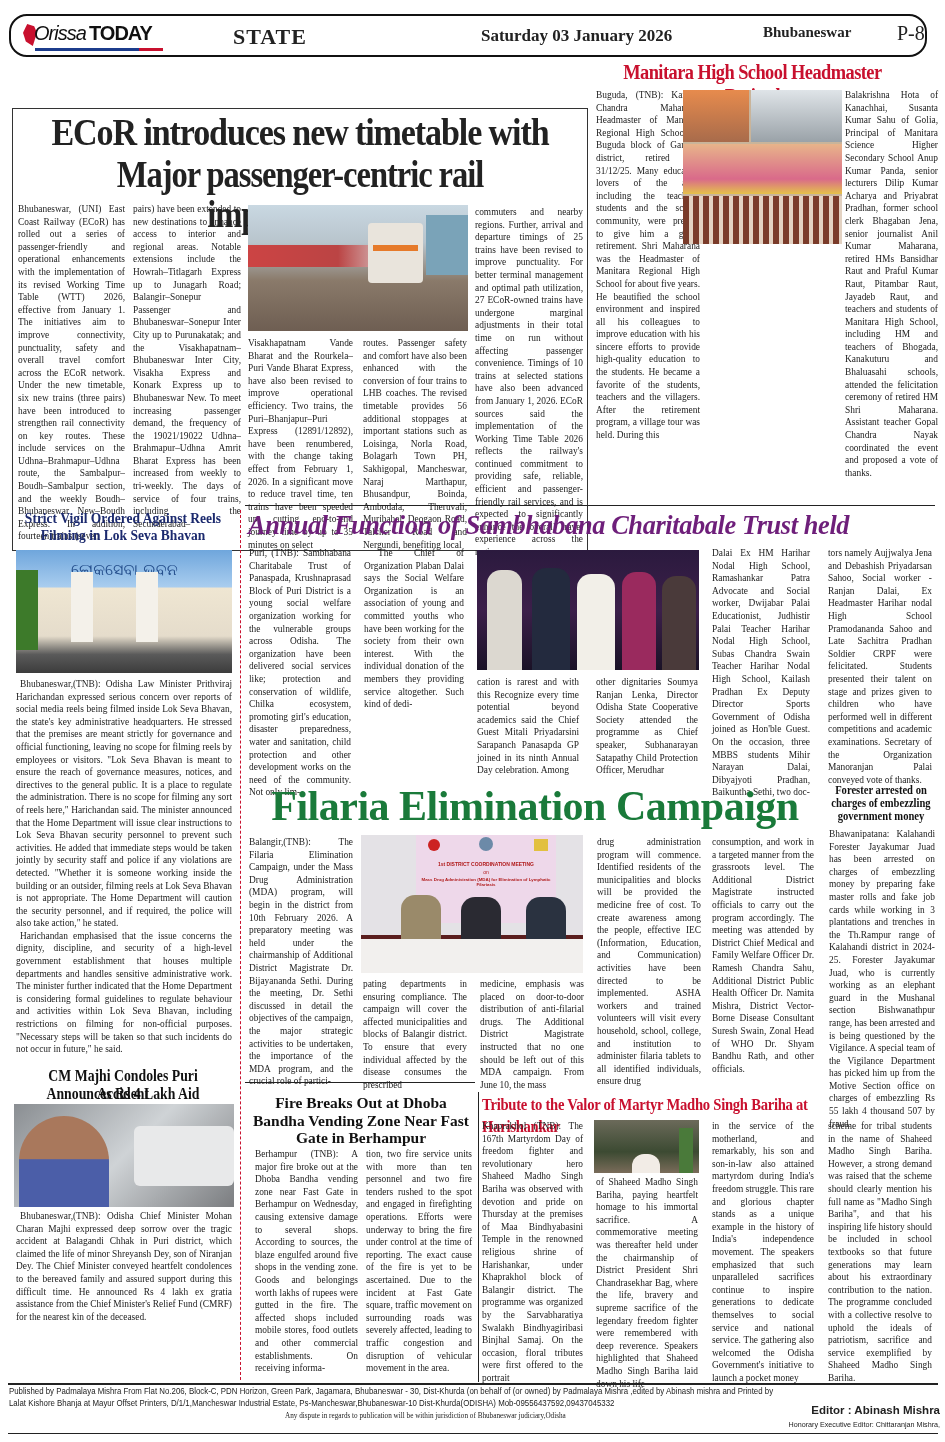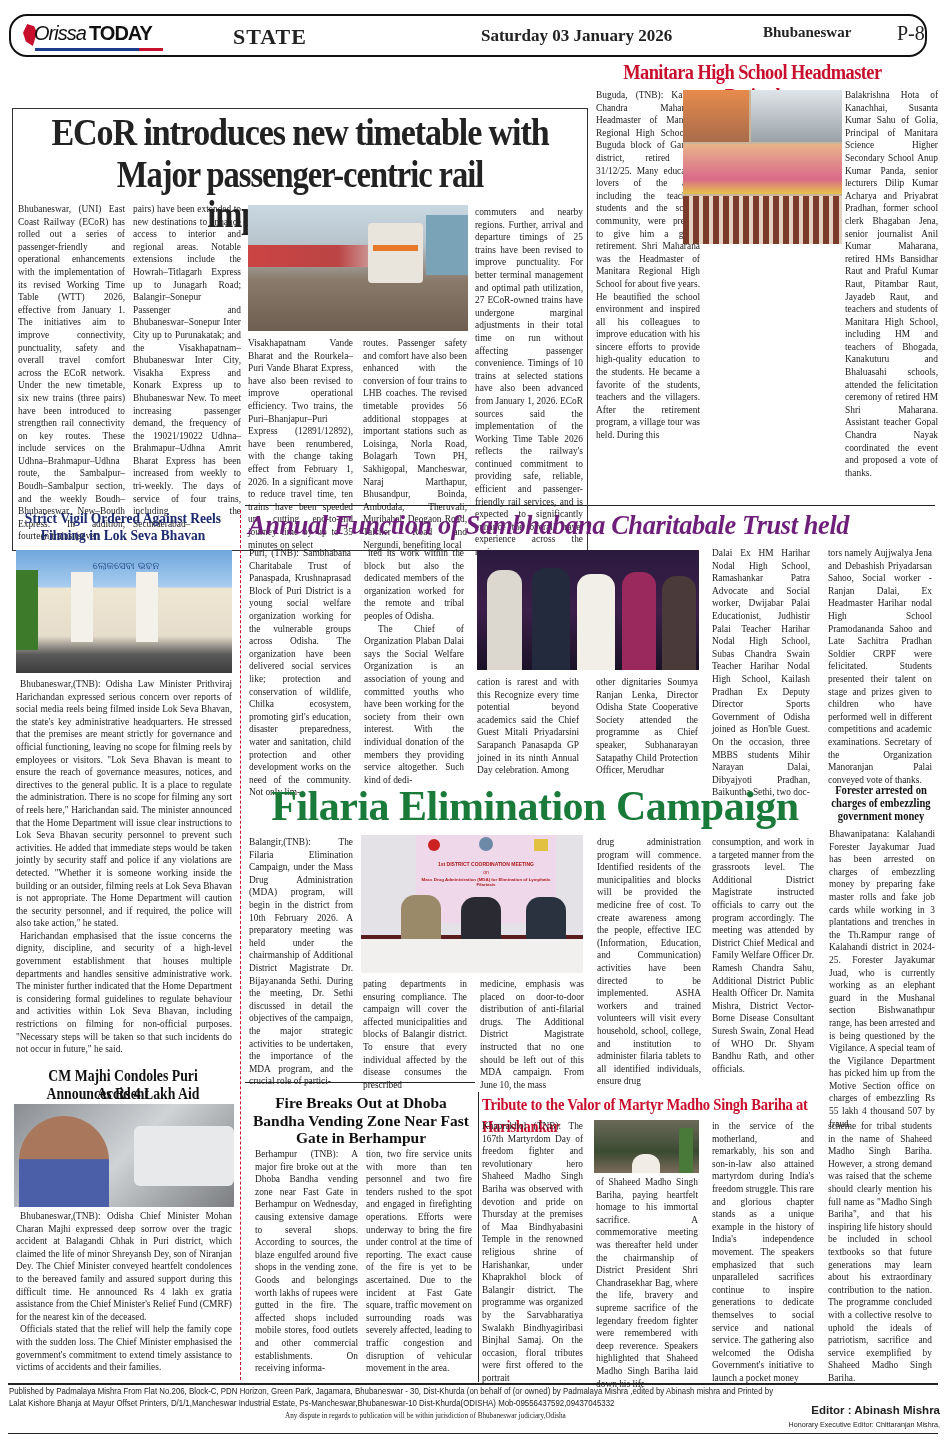--- a/index.html
+++ b/index.html
@@ -71,45 +71,43 @@
   <div style="position:absolute; left:0; top:106px; width:159px; height:48px; background:repeating-linear-gradient(90deg,#7a3b2a 0 6px,#e3d2c2 6px 10px);"></div>
 </div>
 <div class="abs txt" style="left:845px; top:89px; width:93px;">Balakrishna Hota of Kanachhai, Susanta Kumar Sahu of Golia, Principal of Manitara Science Higher Secondary School Anup Kumar Panda, senior lecturers Dilip Kumar Acharya and Priyabrat Pradhan, former school clerk Bhagaban Jena, senior journalist Anil Kumar Maharana, retired HMs Bansidhar Raut and Praful Kumar Raut, Pitambar Raut, Jayadeb Raut, and teachers and students of Manitara High School, including HM and teachers of Bhogada, Kanakuturu and Bhaluasahi schools, attended the felicitation ceremony of retired HM Shri Maharana. Assistant teacher Gopal Chandra Nayak coordinated the event and proposed a vote of thanks.</div>
 
 <div class="hr" style="left:245px; top:505px; width:690px; height:1px;"></div>
 <div class="vdash" style="left:240px; top:510px; height:870px;"></div>
 
 <h3 class="abs" style="left:8px; top:510px; width:230px; font-size:15px; line-height:17px; color:#1c2a6e; transform:scaleX(0.9);">Strict Vigil Ordered Against Reels</h3>
 <h3 class="abs" style="left:8px; top:527px; width:230px; font-size:15px; line-height:17px; color:#1c2a6e; transform:scaleX(0.9);">Filming in Lok Seva Bhavan</h3>
 <div class="photo" style="left:16px; top:550px; width:216px; height:123px; background:linear-gradient(180deg,#6fa6dc 0%,#a9cdef 30%,#efe6d2 31%,#e5dccb 70%,#5a5a5a 85%,#3c3c3c 100%);">
-  <div style="position:absolute; left:55px; top:10px; width:110px; text-align:center; font-family:'DejaVu Sans',sans-serif; font-size:10px; color:#244e8c;">ଲୋକସେବା ଭବନ</div>
+  <div style="position:absolute; left:55px; top:10px; width:110px; font-family:'DejaVu Sans',sans-serif; font-size:16px; color:#244e8c;">ଲୋକସେବା ଭବନ</div>
   <div style="position:absolute; left:0; top:20px; width:22px; height:80px; background:#3d7a2a;"></div>
   <div style="position:absolute; left:55px; top:22px; width:22px; height:70px; background:#f4f1ea;"></div>
   <div style="position:absolute; left:120px; top:22px; width:22px; height:70px; background:#f4f1ea;"></div>
 </div>
 <div class="abs txt" style="left:16px; top:678px; width:216px;">
   <p>Bhubaneswar,(TNB): Odisha Law Minister Prithviraj Harichandan expressed serious concern over reports of social media reels being filmed inside Lok Seva Bhavan, the state's key administrative headquarters. He stressed that the premises are meant strictly for governance and official functioning, leaving no scope for filming reels by employees or visitors. "Lok Seva Bhavan is meant to ensure the reach of governance measures, notices, and directives to the general public. It is a place to regulate the administration. There is no scope for filming any sort of reels here," Harichandan said. The minister announced that the Home Department will issue clear instructions to Lok Seva Bhavan security personnel to prevent such activities. He added that immediate steps would be taken jointly by security staff and police if any violations are detected. "Whether it is someone working inside the building or an outsider, filming reels at Lok Seva Bhavan is not appropriate. The Home Department will caution the security personnel, and if required, the police will also take action," he stated.</p>
   <p>Harichandan emphasised that the issue concerns the dignity, discipline, and security of a high-level government establishment that houses multiple departments and handles sensitive administrative work. The minister further indicated that the Home Department is considering formal guidelines to regulate behaviour and activities within Lok Seva Bhavan, including restrictions on filming for non-official purposes. "Necessary steps will be taken so that such incidents do not occur in future," he said.</p>
 </div>
 
 <h3 class="abs" style="left:8px; top:1067px; width:230px; font-size:16px; line-height:18px; color:#111; transform:scaleX(0.86);">CM Majhi Condoles Puri Accident</h3>
 <h3 class="abs" style="left:8px; top:1085px; width:230px; font-size:16px; line-height:18px; color:#111; transform:scaleX(0.86);">Announces Rs 4 Lakh Aid</h3>
 <div class="photo" style="left:14px; top:1104px; width:220px; height:103px; background:linear-gradient(135deg,#8a8e92 0%,#cfd3d6 50%,#7b7d80 100%);">
   <div style="position:absolute; left:5px; top:12px; width:90px; height:95px; border-radius:45px 45px 0 0; background:linear-gradient(180deg,#a9785c 0 45%,#4b5ea8 46%);"></div>
   <div style="position:absolute; left:120px; top:22px; width:100px; height:60px; background:#e8e9ea; border-radius:6px;"></div>
 </div>
 <div class="abs txt" style="left:16px; top:1210px; width:216px;">
   <p>Bhubaneswar,(TNB): Odisha Chief Minister Mohan Charan Majhi expressed deep sorrow over the tragic accident at Balagandi Chhak in Puri district, which claimed the life of minor Shreyansh Dey, son of Niranjan Dey. The Chief Minister conveyed heartfelt condolences to the bereaved family and assured support during this difficult time. He announced Rs 4 lakh ex gratia assistance from the Chief Minister's Relief Fund (CMRF) for the nearest kin of the deceased.</p>
-  <p>Officials stated that the relief will help the family cope with the sudden loss. The Chief Minister emphasised the government's commitment to extend timely assistance to victims of accidents and their families.</p>
 </div>
 
 <h2 class="abs" style="left:248px; top:508px; width:690px; font-size:28px; line-height:34px; font-style:italic; color:#6e1f7a; text-align:left; letter-spacing:-0.4px; transform:scaleX(0.94); transform-origin:left;">Annual Function of Sambhabana Charitabale Trust held</h2>
 <div class="abs txt" style="left:249px; top:547px; width:102px;">Puri, (TNB): Sambhabana Charitabale Trust of Panaspada, Krushnaprasad Block of Puri District is a young social welfare organization working for the vulnerable groups across Odisha. The organization have been delivered social services like; protection and conservation of wildlife, Chilka ecosystem, promoting girl's education, disaster preparedness, water and sanitation, child protection and other development works on the need of the community. Not only lim-</div>
 <div class="abs txt" style="left:364px; top:547px; width:100px;">
-  <p>ited its work within the block but also the dedicated members of the organization worked for the remote and tribal peoples of Odisha.</p>
   <p style="text-indent:14px;">The Chief of Organization Plaban Dalai says the Social Welfare Organization is an association of young and committed youths who have been working for the society from their own interest. With the individual donation of the members they providing service altogether. Such kind of dedi-</p>
 </div>
 <div class="photo" style="left:477px; top:550px; width:222px; height:120px; background:linear-gradient(180deg,#2b1a3e 0%,#3c1f4a 50%,#1a1226 100%);">
   <div style="position:absolute; left:10px; top:20px; width:35px; height:100px; background:#dcd8d0; border-radius:14px 14px 0 0;"></div>
   <div style="position:absolute; left:55px; top:18px; width:38px; height:102px; background:#232a3e; border-radius:14px 14px 0 0;"></div>
   <div style="position:absolute; left:100px; top:24px; width:38px; height:96px; background:#f2efe8; border-radius:14px 14px 0 0;"></div>
   <div style="position:absolute; left:145px; top:22px; width:34px; height:98px; background:#9a2a5e; border-radius:14px 14px 0 0;"></div>
   <div style="position:absolute; left:185px; top:26px; width:34px; height:94px; background:#4a3a3a; border-radius:14px 14px 0 0;"></div>
 </div>
 <div class="abs txt" style="left:477px; top:676px; width:102px;">cation is rarest and with this Recognize every time potential beyond academics said the Chief Guest Mitali Priyadarsini Sarapanch Panasapda GP joined in its ninth Annual Day celebration. Among</div>

